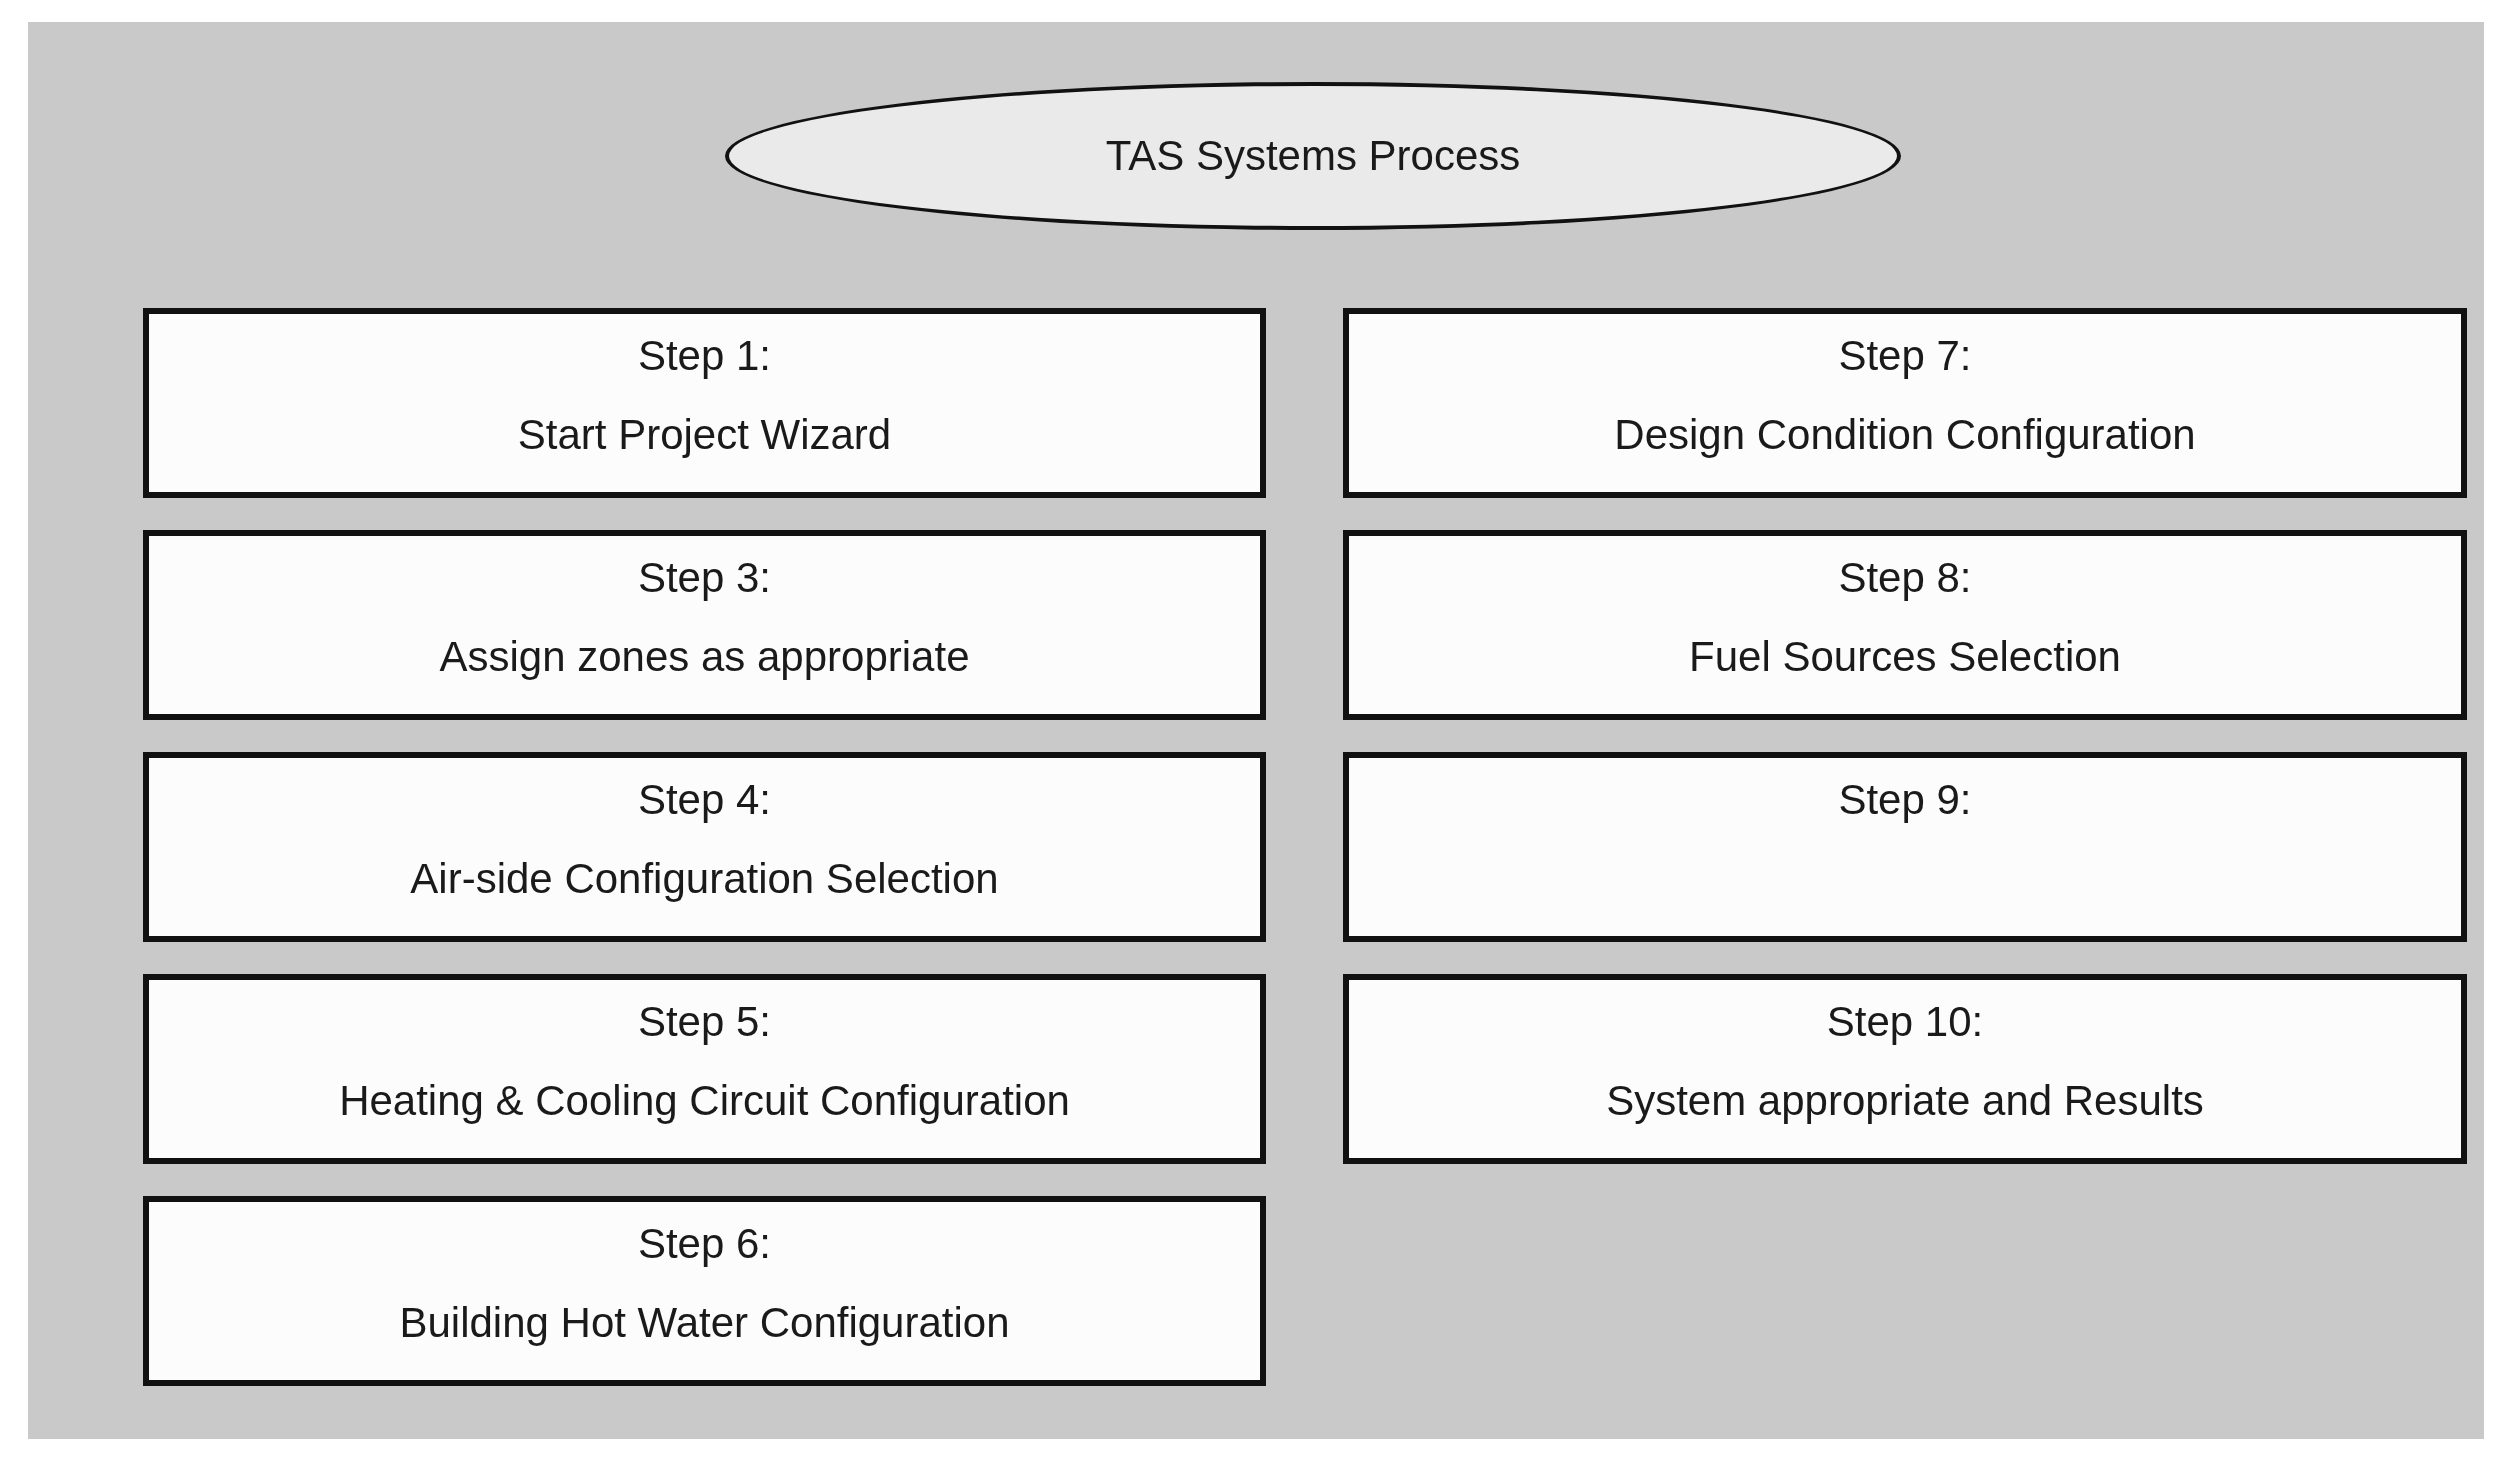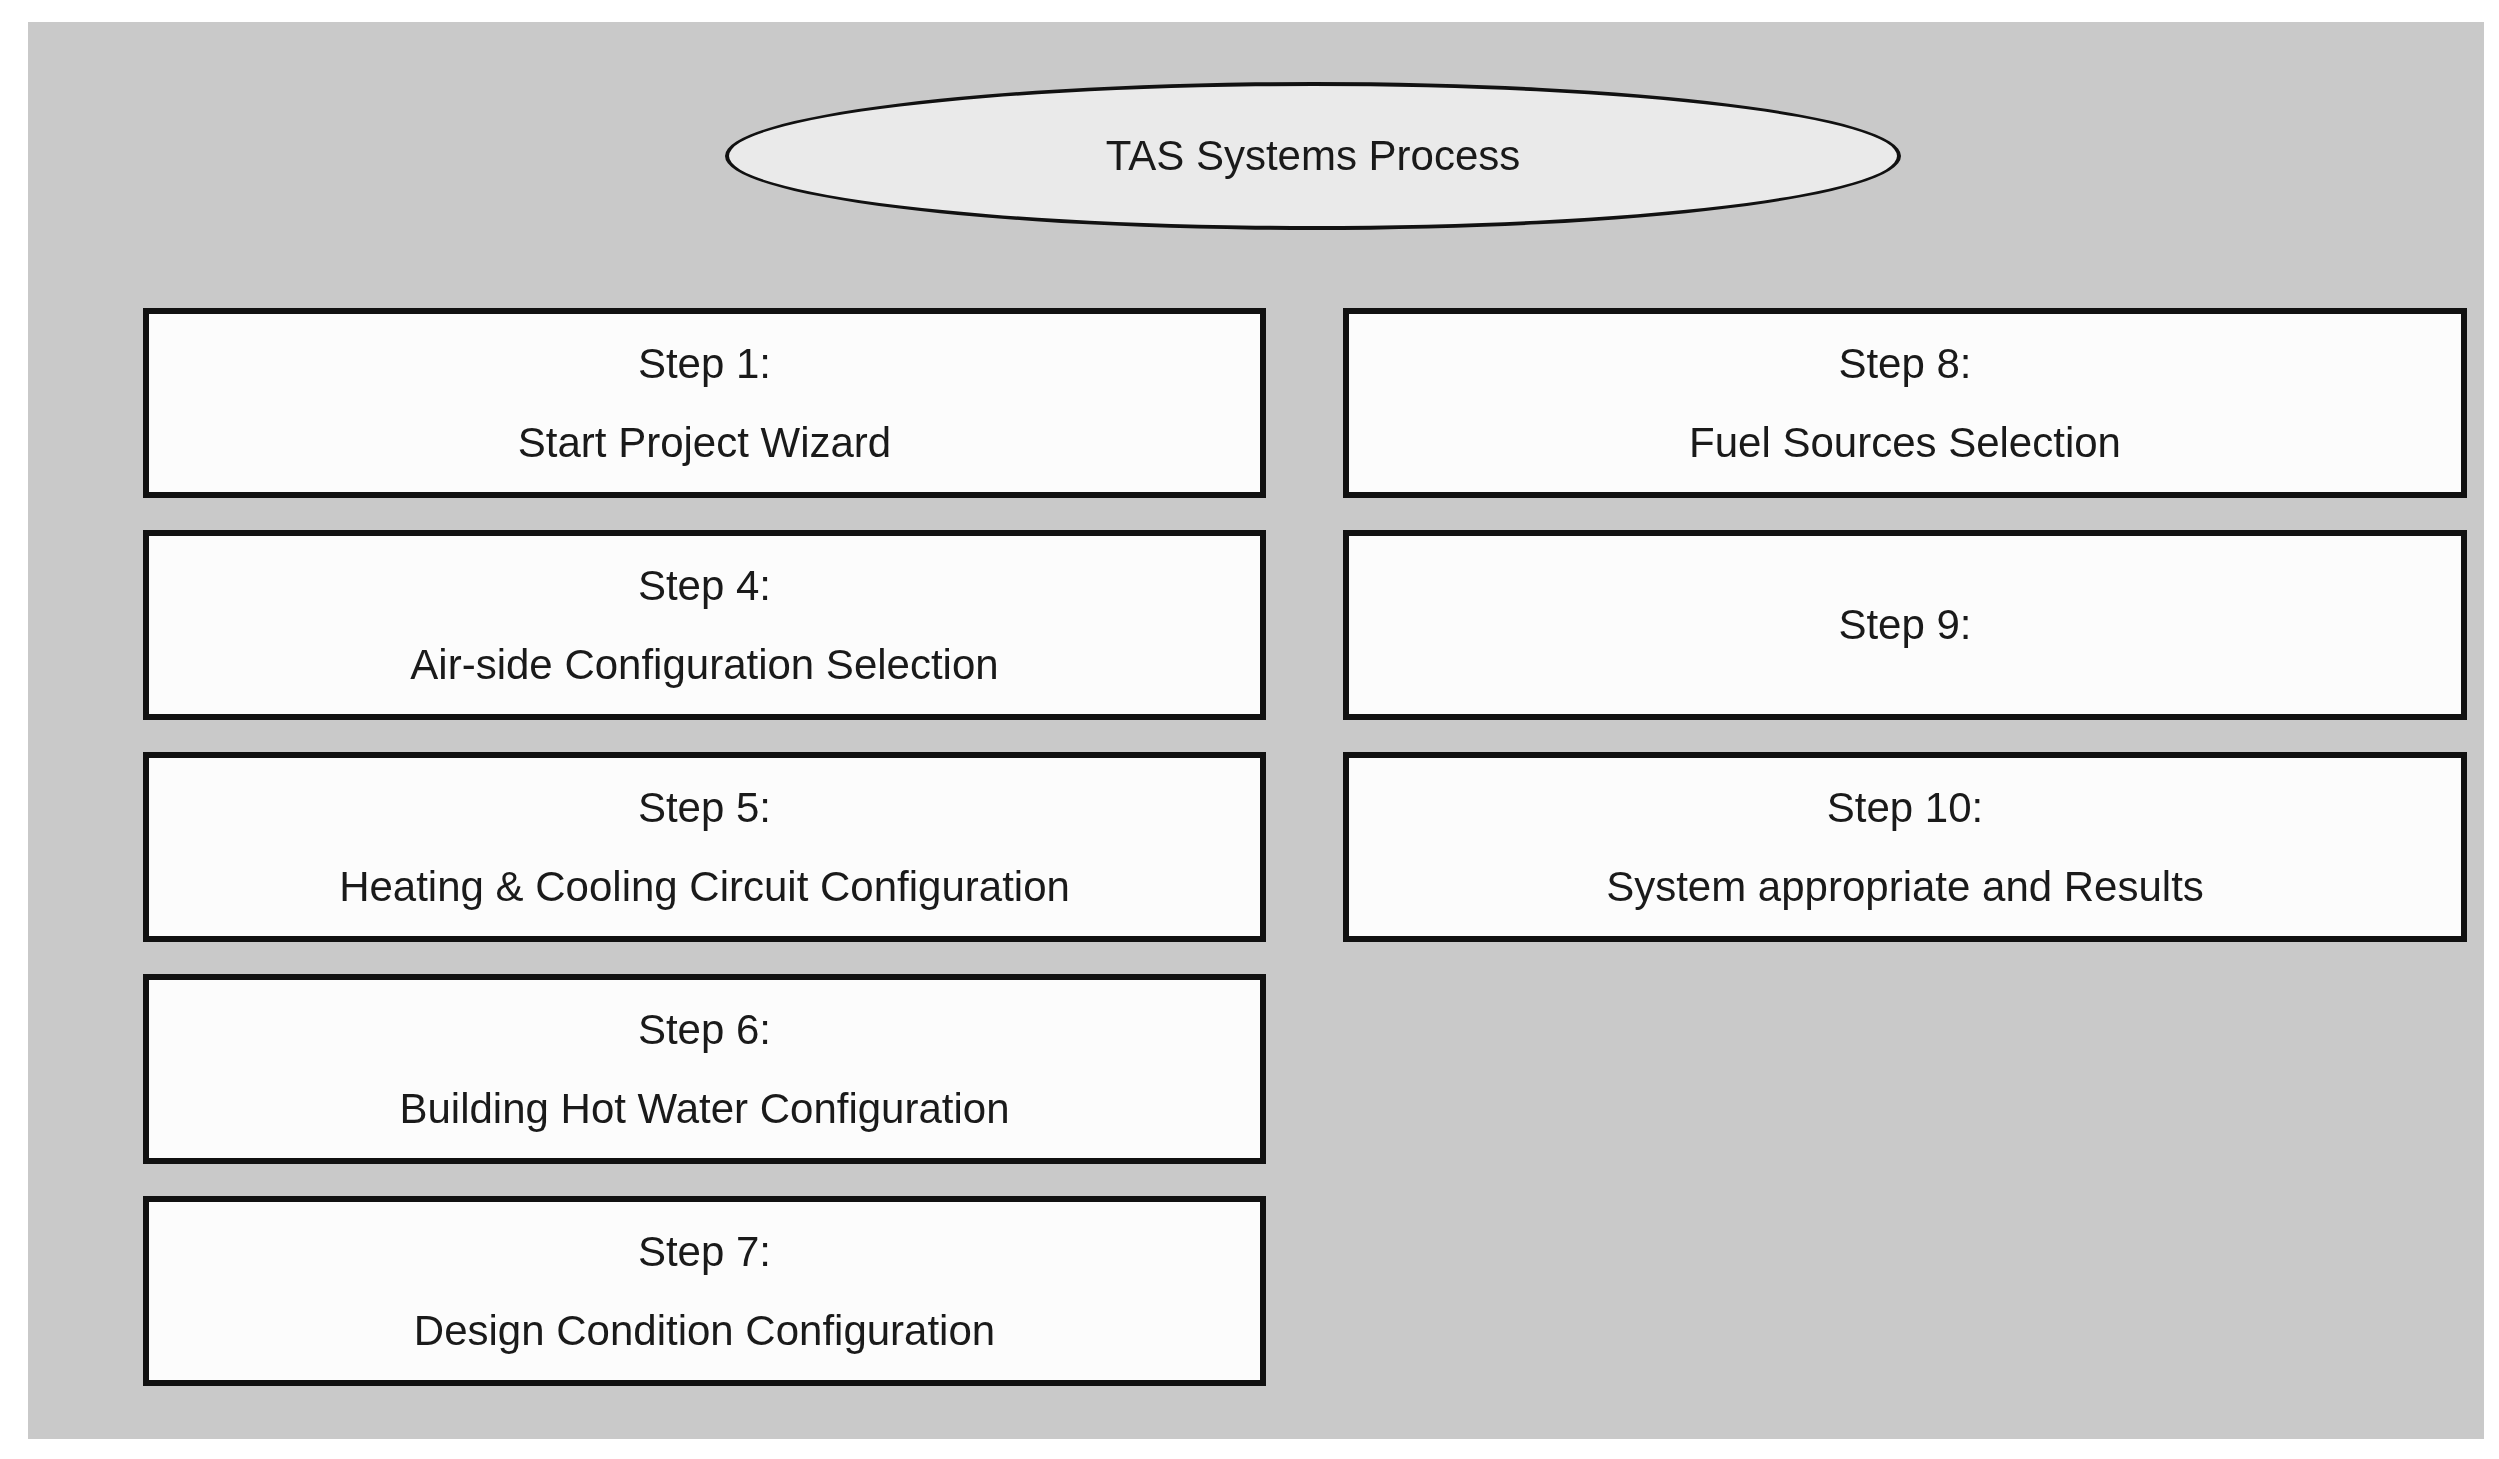--- a/index.html
+++ b/index.html
@@ -47,21 +47,20 @@
     grid-auto-flow:column;
     column-gap:40px;
     row-gap:32px;
   }
   .step-box{
     background:var(--box-fill);
     border:6px solid var(--border);
     display:flex;
     flex-direction:column;
     align-items:center;
-    justify-content:center;
     text-align:center;
     gap:12px;
     margin-left:37px;
   }
   .step-box .step-number,
   .step-box .step-description{
     font-size:42px;
     line-height:1.22;
     white-space:nowrap;
   }
@@ -73,20 +72,24 @@
 
   <div class="ellipse">
     <span class="title">TAS Systems Process</span>
   </div>
 
   <div class="grid">
 
     <div class="step-box">
       <span class="step-number">Step 1:</span>
       <span class="step-description">Start Project Wizard</span>
+    </div>
+    <div class="step-box">
+      <span class="step-number">Step 3:</span>
+      <span class="step-description">Assign zones as appropriate</span>
     </div>
     <div class="step-box">
       <span class="step-number">Step 4:</span>
       <span class="step-description">Air-side Configuration Selection</span>
     </div>
     <div class="step-box">
       <span class="step-number">Step 5:</span>
       <span class="step-description">Heating &amp; Cooling Circuit Configuration</span>
     </div>
     <div class="step-box">

